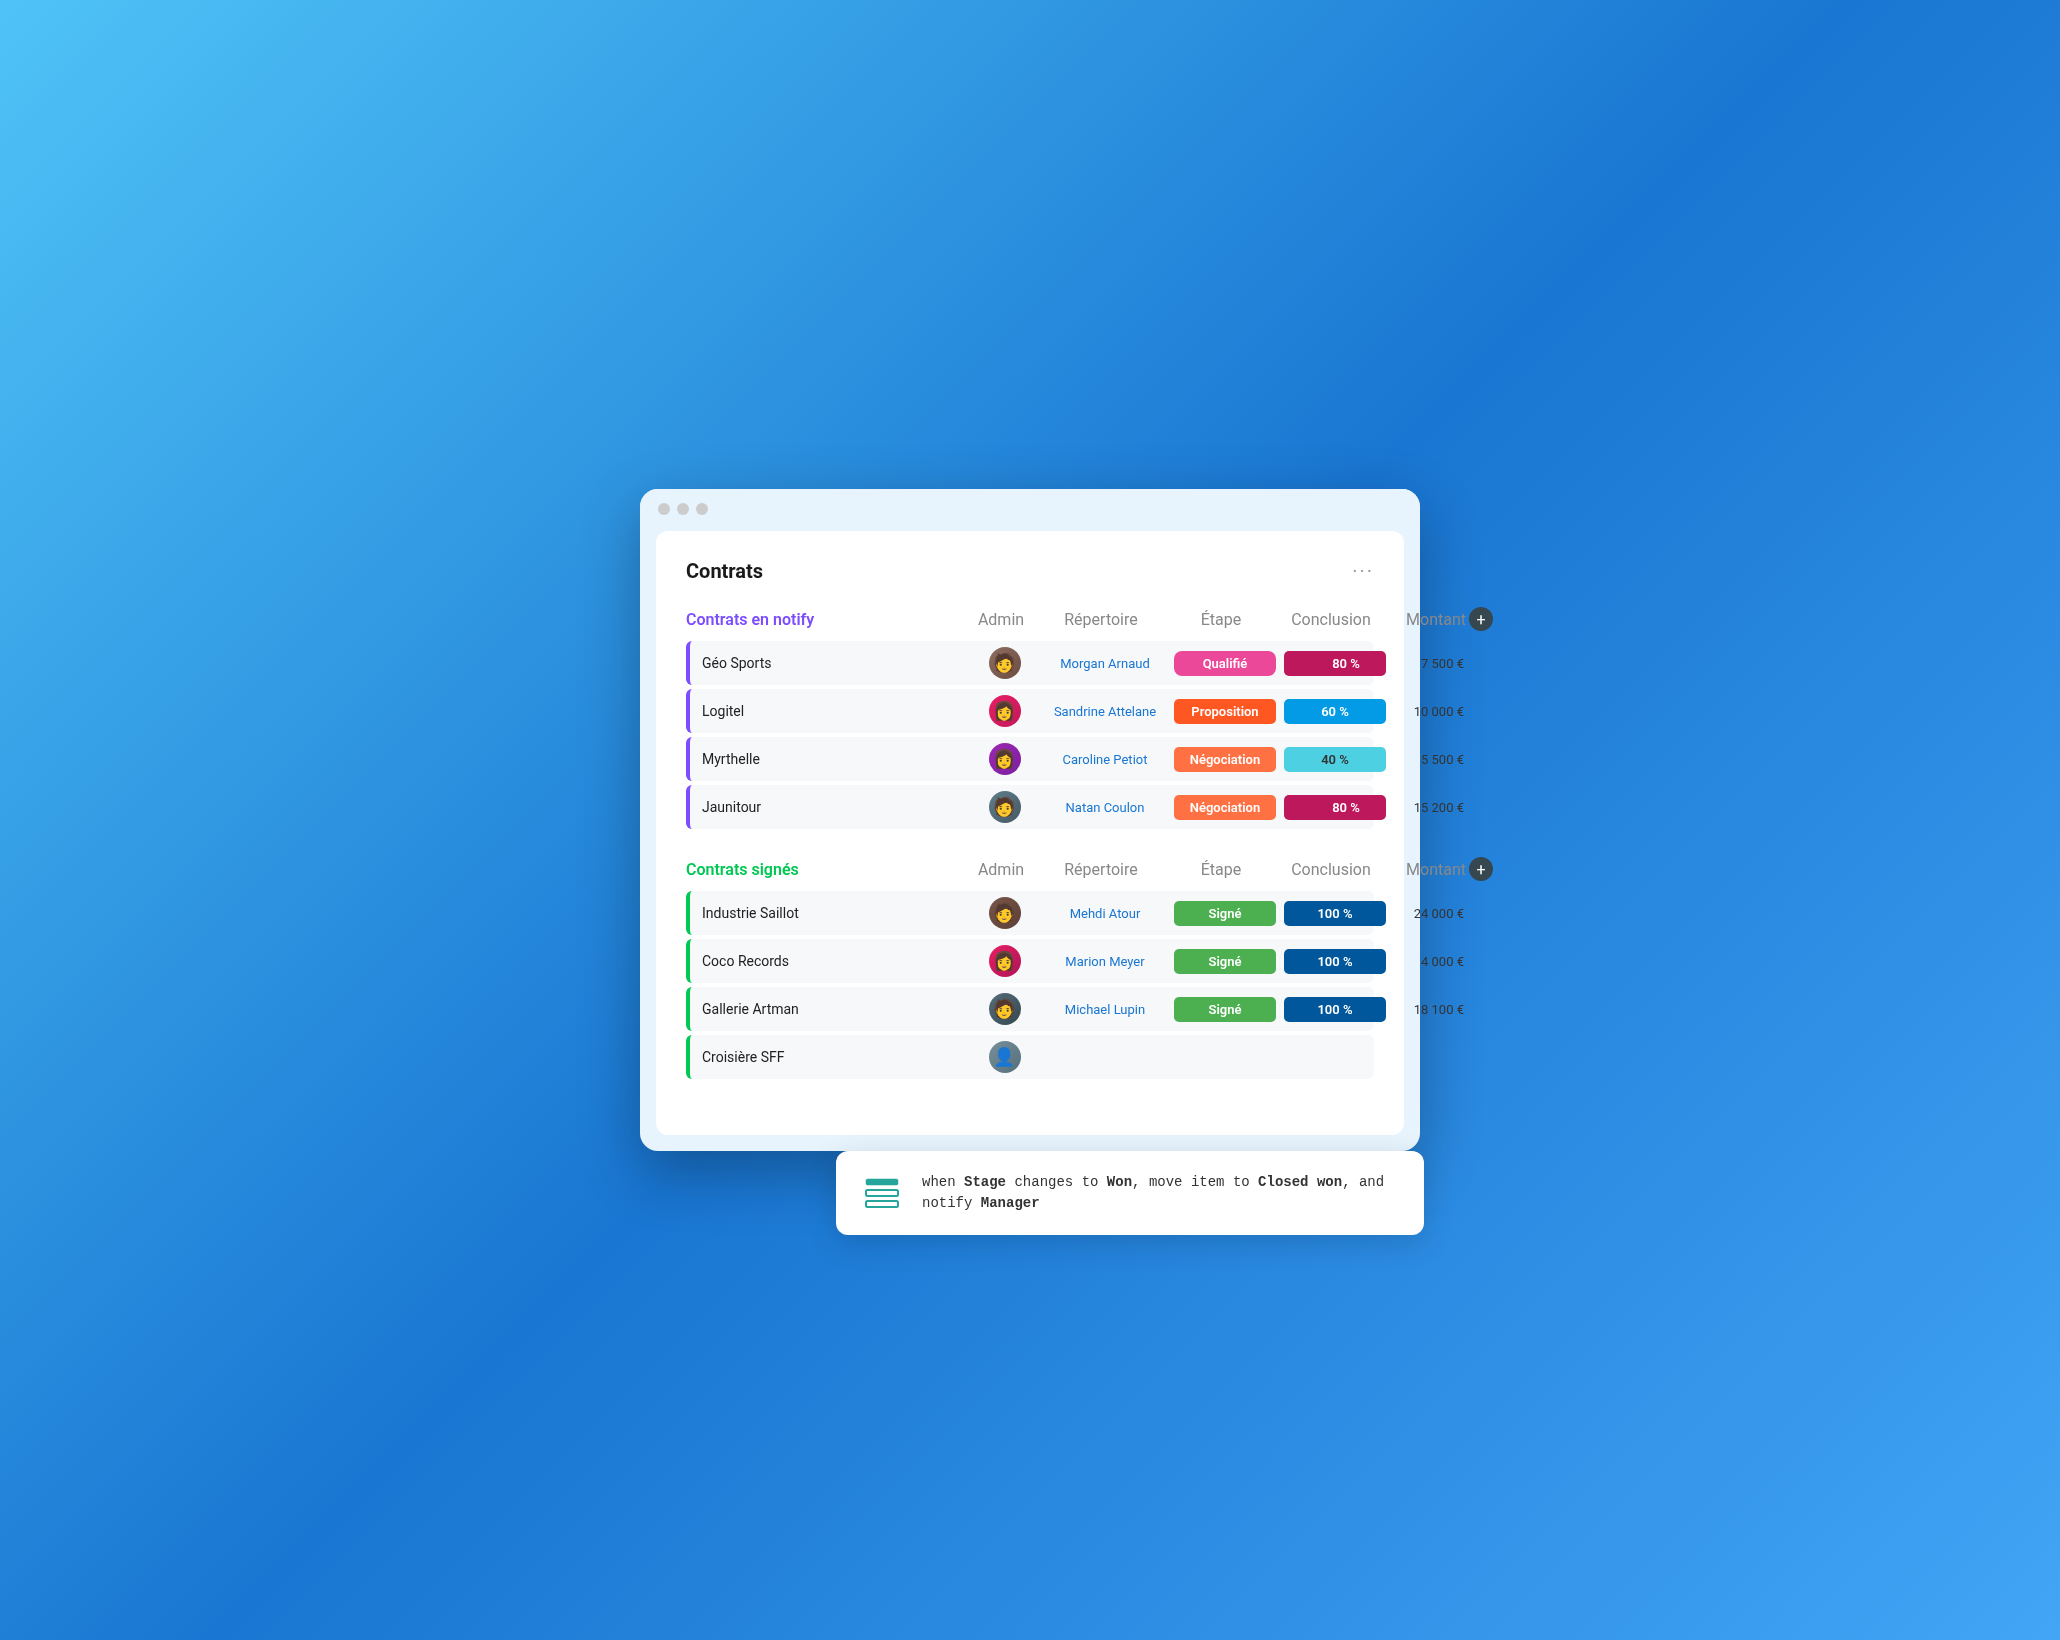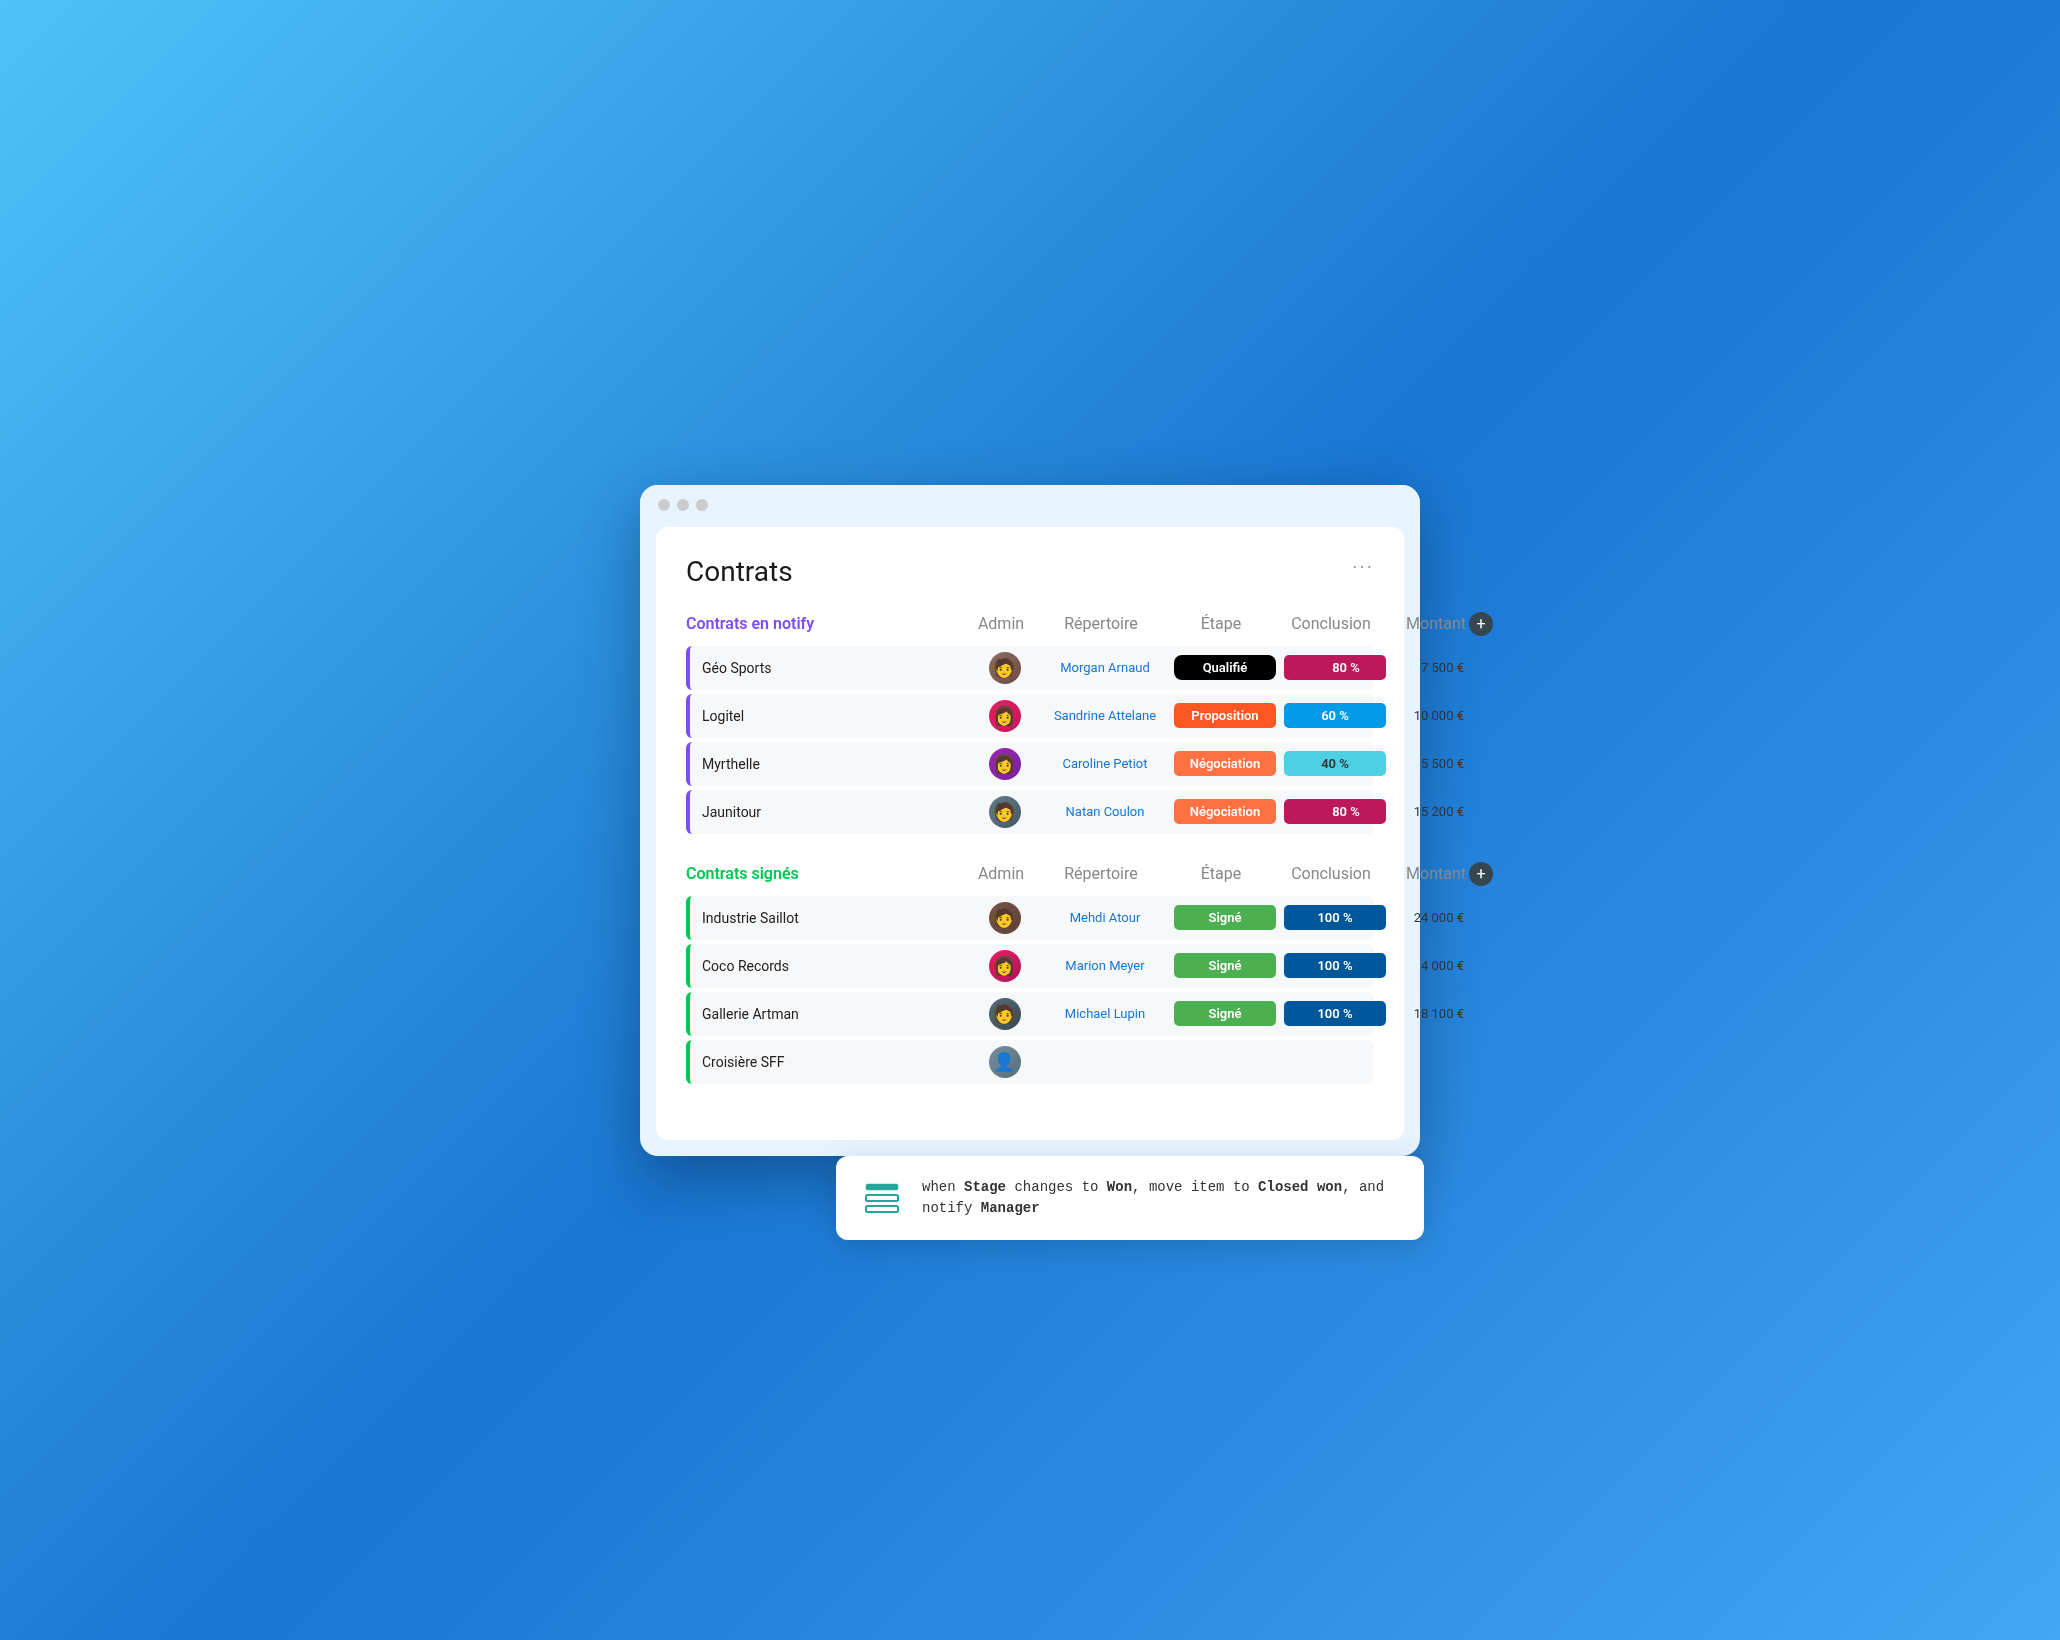--- a/index.html
+++ b/index.html
@@ -48,22 +48,22 @@
     }
 
     .page-header {
       display: flex;
       align-items: flex-start;
       justify-content: space-between;
       margin-bottom: 24px;
     }
 
     .page-title {
-      font-size: 28px;
-      font-weight: 400;
+      font-size: 20px;
+      font-weight: 700;
       color: #1a1a1a;
     }
 
     .more-icon {
       color: #999;
       font-size: 20px;
       cursor: pointer;
       letter-spacing: 2px;
     }
 
@@ -151,21 +151,21 @@
     .etape-badge {
       border-radius: 5px;
       padding: 5px 10px;
       font-size: 13px;
       font-weight: 600;
       color: #fff;
       text-align: center;
       margin: 0 4px;
     }
 
-    .etape-qualifie { background: #000000; border-radius: 8px; }
+    .etape-qualifie { background: #ec4899; border-radius: 8px; }
     .etape-proposition { background: #ff5722; }
     .etape-negociation { background: #ff7043; }
     .etape-signe { background: #4caf50; }
 
     .conclusion-bar {
       border-radius: 5px;
       padding: 5px 10px;
       font-size: 13px;
       font-weight: 600;
       color: #fff;

